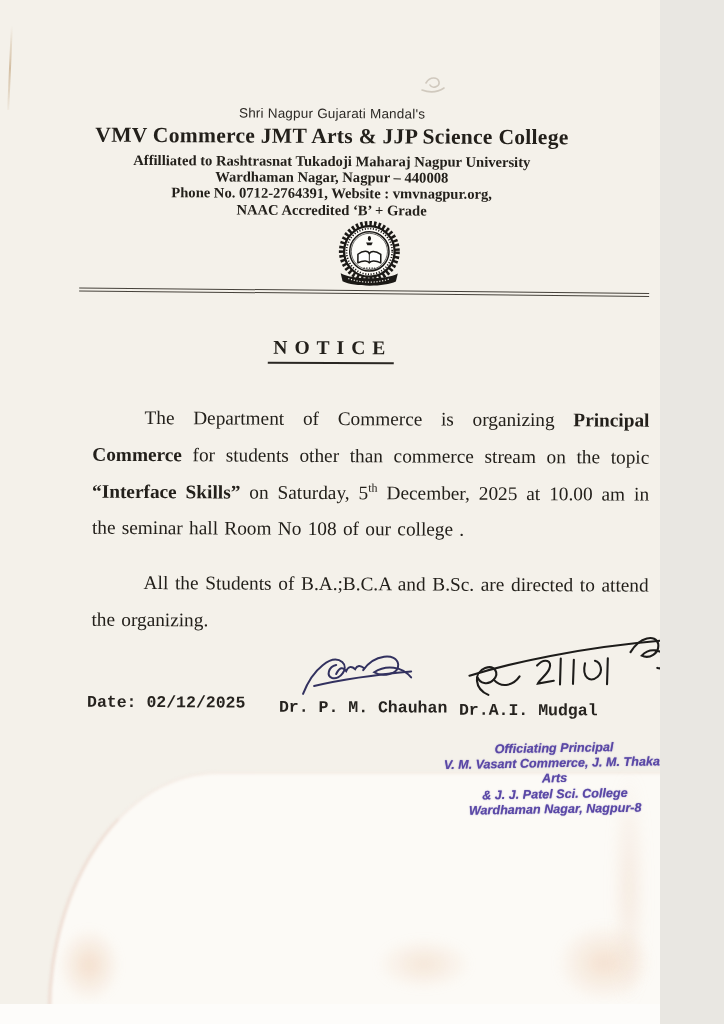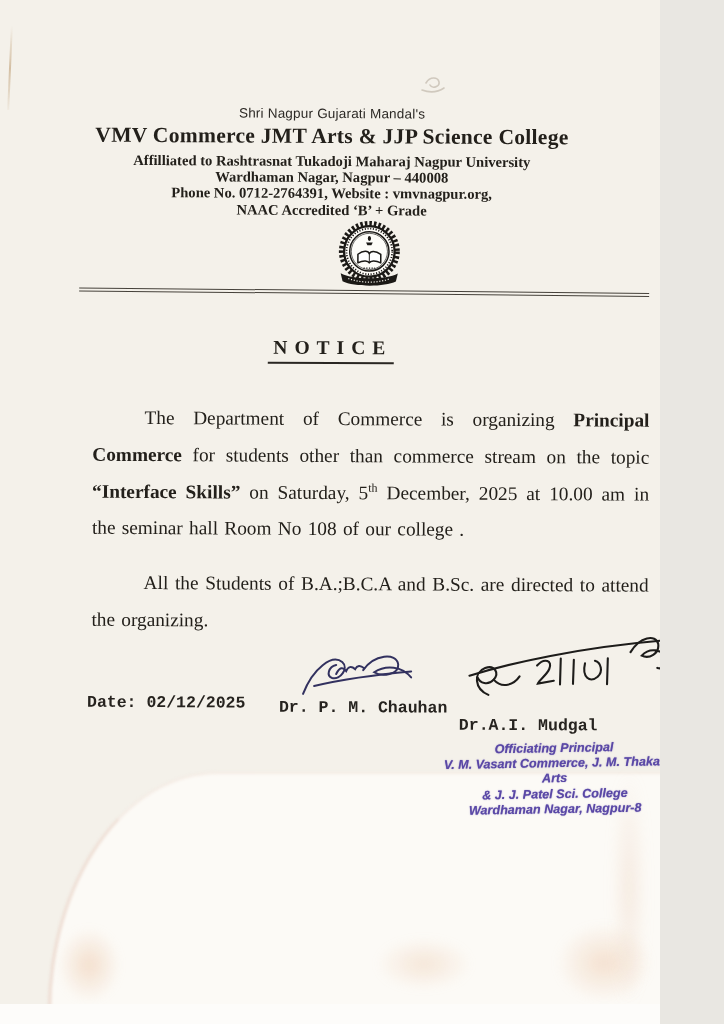--- a/index.html
+++ b/index.html
@@ -49,21 +49,21 @@
   .p2{top:566px;}
   .jline{text-align:justify;text-align-last:justify;text-justify:inter-word;white-space:normal;}
   .lline{text-align:left;}
   .ind{display:inline-block;width:52px;}
   sup{font-size:.62em;line-height:0;}
 
   .sans-b{font-family:Liberation Mono, monospace;font-weight:bold;color:#26231f;}
   .date{position:absolute;left:88px;top:694px;font-size:16.5px;}
   .sigblock{position:absolute;text-align:left;font-size:16.5px;line-height:27px;}
   .hod-block{left:280px;top:694px;width:170px;}
-  .pri-block{left:460px;top:711px;width:170px;}
+  .pri-block{left:460px;top:696px;width:170px;}
   .sig-svg{position:absolute;}
   .sig-hod{left:298px;top:650px;}
   .sig-pri{left:462px;top:632px;transform:rotate(-3deg);}
 
   .stamp{position:absolute;left:432px;top:740px;width:248px;text-align:center;
          transform:rotate(-1.3deg);
          font-family:"Liberation Sans","DejaVu Sans",sans-serif;
          font-weight:bold;font-style:italic;font-size:12.6px;line-height:15.2px;
          color:#5a48a6;text-shadow:0 0 1.2px rgba(90,72,166,.75);}
 </style>

